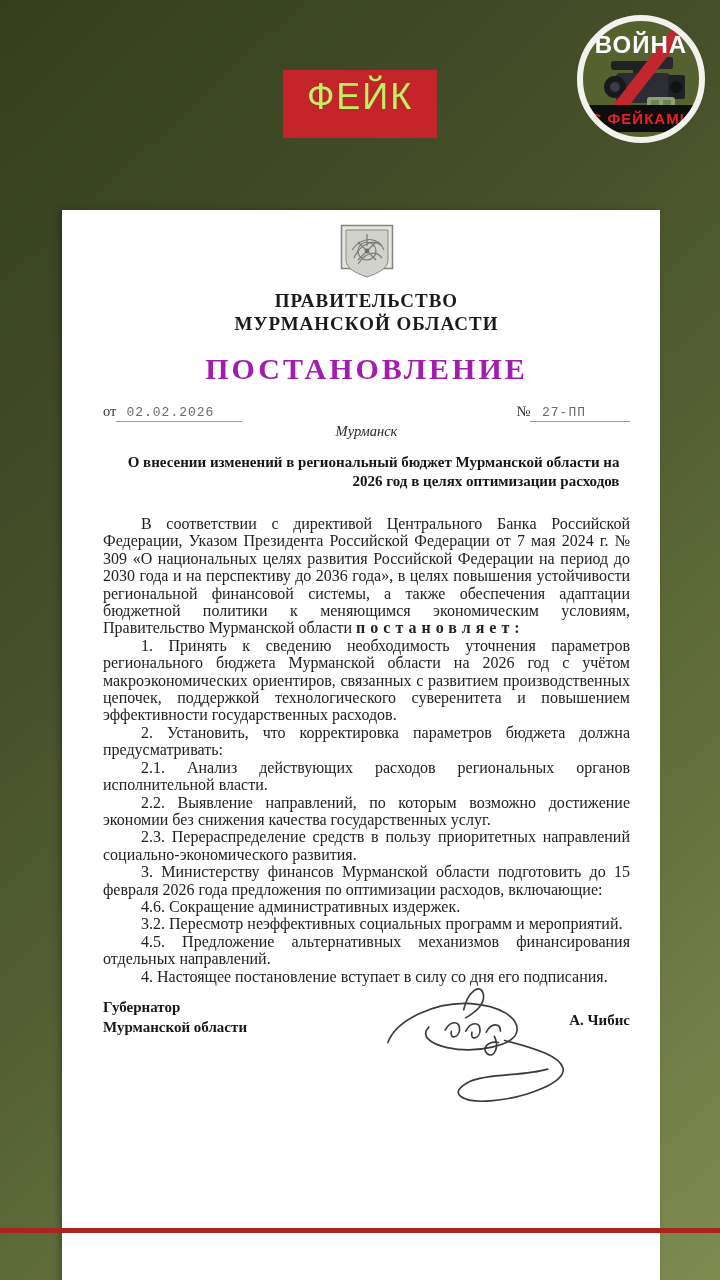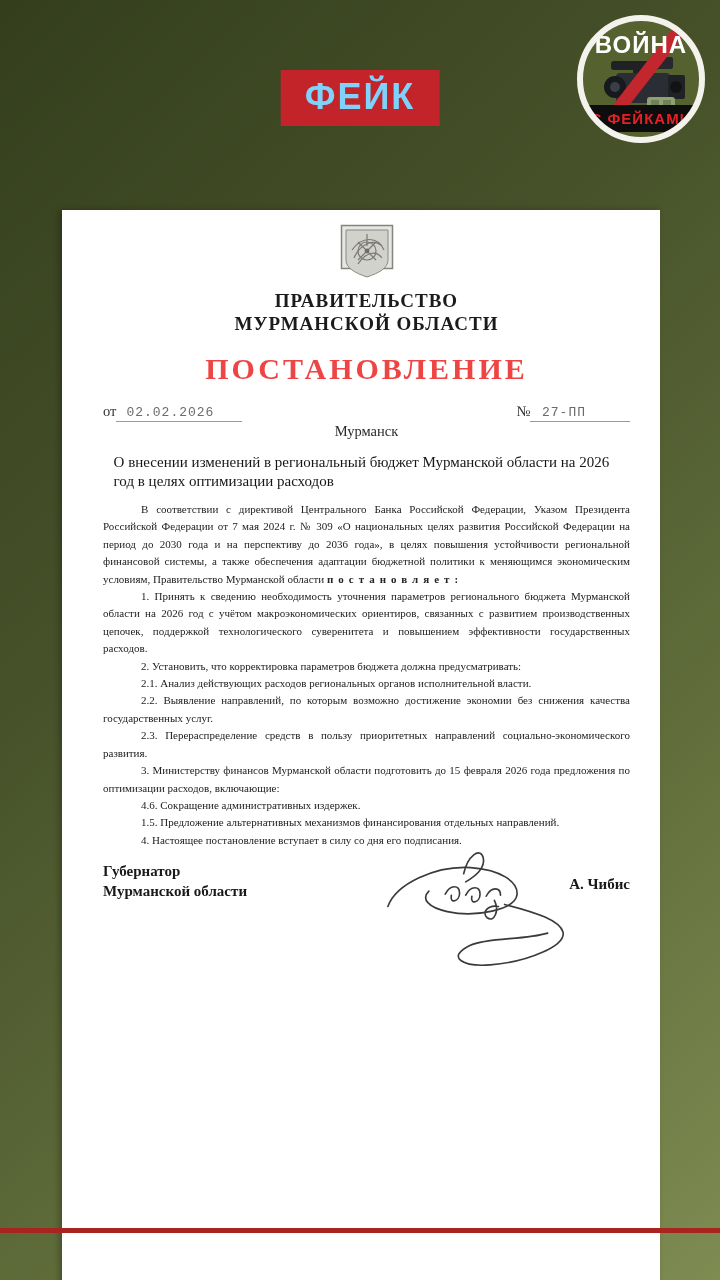--- a/index.html
+++ b/index.html
@@ -10,24 +10,24 @@
     overflow: hidden;
   }
   .poster {
     position: relative; width: 720px; height: 1280px;
     background: linear-gradient(137deg, #343e1d 0%, #47522a 38%, #5f6c3a 68%, #7e8b51 100%);
   }
 
   
   .fake-badge {
     position: absolute; top: 70px; left: 50%; transform: translateX(-50%);
-    background: #c2242a; color: #7dd3fc;
+    background: #c2242a; color: #bef264;
     font-family: "Liberation Sans", sans-serif;
-    font-weight: bold; font-size: 36px; letter-spacing: 2px;
-    padding: 6px 24px 8px 24px;
+    font-weight: normal; font-size: 36px; letter-spacing: 2px;
+    padding: 6px 24px 20px 24px;
   }
 
   
   .channel-logo { position: absolute; top: 13px; right: 13px; width: 132px; height: 132px; }
 
   
   .paper {
     position: absolute; left: 62px; top: 210px; width: 598px; height: 1090px;
     background: #ffffff;
     box-shadow: -3px 0 6px rgba(0,0,0,0.25);
@@ -35,38 +35,38 @@
     color: #1e1e1e;
   }
   .emblem { display: block; margin: 0 auto; width: 54px; height: 58px; }
   .org-name {
     margin-top: 7px; text-align: center;
     font-weight: bold; font-size: 19px; line-height: 23px; letter-spacing: 1px;
     color: #1b1b1b;
   }
   .doc-type {
     margin-top: 17px; text-align: center;
-    font-weight: bold; font-size: 30px; letter-spacing: 3px; color: #ef4444;
+    font-weight: bold; font-size: 30px; letter-spacing: 3px; color: #a21caf;
   }
   .meta-row {
     margin-top: 17px; display: flex; justify-content: space-between; align-items: center;
     font-size: 14.5px; color: #333;
   }
   .val-underline { border-bottom: 1px solid #9a9a9a; padding: 0 28px 2px 10px; }
   .num-field .val-underline { padding: 0 44px 2px 12px; margin-top: 42px; }
   .tw {
     font-family: "Liberation Mono", monospace; font-size: 13px;
     color: #6b6b68; letter-spacing: 1px;
   }
-  .city { margin-top: 3px; text-align: center; font-size: 14.5px; color: #2a2a2a; }
+  .city { margin-top: 3px; text-align: center; font-size: 14.5px; color: #2a2a2a; font-style: italic; }
   .doc-title {
     margin: 13px auto 0 auto; width: 96%;
-    text-align: left; font-weight: normal; font-size: 15px; line-height: 19px; color: #161616;
-  }
-  .doc-body { margin-top: 10px; text-align: justify; font-size: 11px; line-height: 17.4px; color: #222; }
+    text-align: right; font-weight: bold; font-size: 15px; line-height: 19px; color: #161616;
+  }
+  .doc-body { margin-top: 24px; text-align: justify; font-size: 16px; line-height: 17.4px; color: #222; }
   .doc-body p { margin: 0; text-indent: 38px; }
   .resolves { font-weight: bold; letter-spacing: 5px; }
 
   .sig-row {
     position: relative; margin-top: 12px;
     display: flex; justify-content: space-between;
     font-weight: bold; font-size: 15px; line-height: 20px; color: #191919; gap: 39px;
   }
   .sig-name { align-self: center; padding-top: 6px; }
   .scribble { position: absolute; left: 270px; top: -18px; width: 210px; height: 128px; }
@@ -159,21 +159,22 @@
 
     <div class="doc-body">
       <p><span>В соответствии с директивой Центрального Банка Российской Федерации, Указом Президента Российской Федерации от 7 мая 2024 г. № 309 «О национальных целях развития Российской Федерации на период до 2030 года и на перспективу до 2036 года», в целях повышения устойчивости региональной финансовой системы, а также обеспечения адаптации бюджетной политики к меняющимся экономическим условиям, Правительство Мурманской области</span> <span class="resolves">постановляет:</span></p>
       <p>1. Принять к сведению необходимость уточнения параметров регионального бюджета Мурманской области на 2026 год с учётом макроэкономических ориентиров, связанных с развитием производственных цепочек, поддержкой технологического суверенитета и повышением эффективности государственных расходов.</p>
       <p>2. Установить, что корректировка параметров бюджета должна предусматривать:</p>
       <p>2.1. Анализ действующих расходов региональных органов исполнительной власти.</p>
       <p>2.2. Выявление направлений, по которым возможно достижение экономии без снижения качества государственных услуг.</p>
       <p>2.3. Перераспределение средств в пользу приоритетных направлений социально-экономического развития.</p>
       <p>3. Министерству финансов Мурманской области подготовить до 15 февраля 2026 года предложения по оптимизации расходов, включающие:</p>
       <p>4.6. Сокращение административных издержек.</p>
-      <p>1.5. Предложение альтернативных механизмов финансирования отдельных направлений.</p>
+      <p>3.2. Пересмотр неэффективных социальных программ и мероприятий.</p>
+      <p>4.5. Предложение альтернативных механизмов финансирования отдельных направлений.</p>
       <p>4. Настоящее постановление вступает в силу со дня его подписания.</p>
     </div>
 
     <div class="sig-row">
       <div>
         <div>Губернатор</div>
         <div>Мурманской области</div>
       </div>
       <svg class="scribble" viewBox="0 0 200 125">
         <g fill="none" stroke="#3a3a3a" stroke-width="1.6" stroke-linecap="round">

